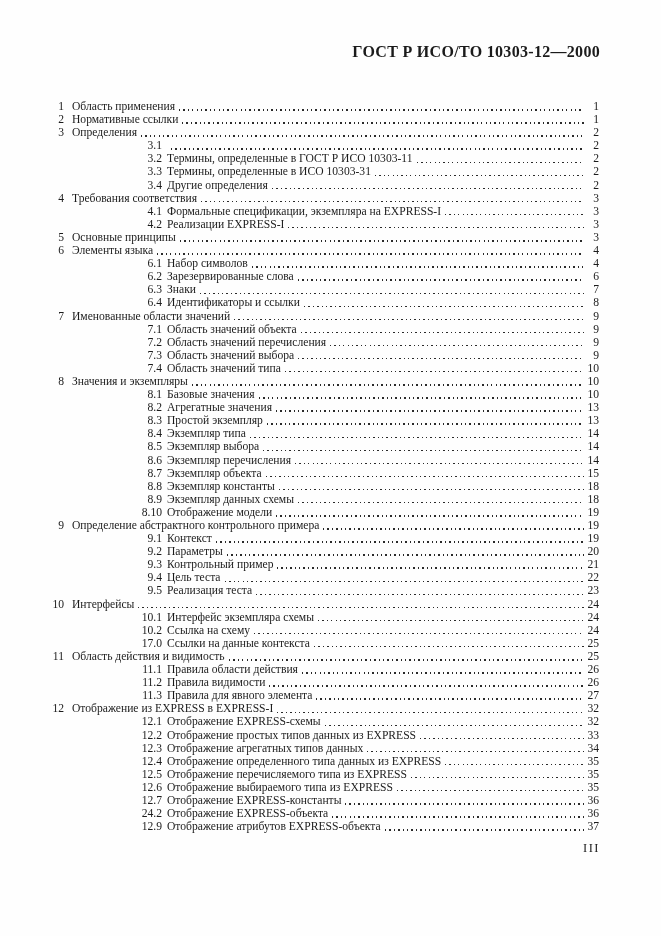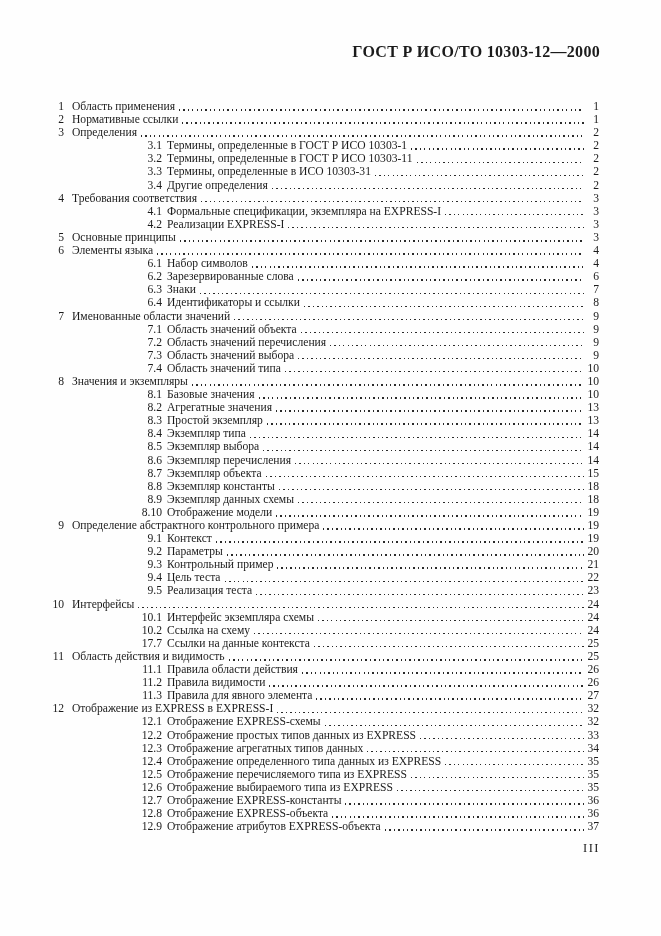--- a/index.html
+++ b/index.html
@@ -93,21 +93,20 @@
     <span class="pagenum">1</span>
   </div>
       <div class="toc-row level0">
     <span class="num">3</span>
     <span class="label">Определения</span>
     <span class="leader"></span>
     <span class="pagenum">2</span>
   </div>
       <div class="toc-row level1">
     <span class="num">3.1</span>
-    <span class="label">Термины, определенные в ГОСТ Р ИСО 10303-1</span>
     <span class="leader"></span>
     <span class="pagenum">2</span>
   </div>
       <div class="toc-row level1">
     <span class="num">3.2</span>
     <span class="label">Термины, определенные в ГОСТ Р ИСО 10303-11</span>
     <span class="leader"></span>
     <span class="pagenum">2</span>
   </div>
       <div class="toc-row level1">
@@ -320,21 +319,21 @@
     <span class="leader"></span>
     <span class="pagenum">24</span>
   </div>
       <div class="toc-row level1">
     <span class="num">10.2</span>
     <span class="label">Ссылка на схему</span>
     <span class="leader"></span>
     <span class="pagenum">24</span>
   </div>
       <div class="toc-row level1">
-    <span class="num">17.7</span>
+    <span class="num">17.0</span>
     <span class="label">Ссылки на данные контекста</span>
     <span class="leader"></span>
     <span class="pagenum">25</span>
   </div>
       <div class="toc-row level0">
     <span class="num">11</span>
     <span class="label">Область действия и видимость</span>
     <span class="leader"></span>
     <span class="pagenum">25</span>
   </div>
@@ -398,21 +397,21 @@
     <span class="leader"></span>
     <span class="pagenum">35</span>
   </div>
       <div class="toc-row level1">
     <span class="num">12.7</span>
     <span class="label">Отображение EXPRESS-константы</span>
     <span class="leader"></span>
     <span class="pagenum">36</span>
   </div>
       <div class="toc-row level1">
-    <span class="num">12.8</span>
+    <span class="num">24.2</span>
     <span class="label">Отображение EXPRESS-объекта</span>
     <span class="leader"></span>
     <span class="pagenum">36</span>
   </div>
       <div class="toc-row level1">
     <span class="num">12.9</span>
     <span class="label">Отображение атрибутов EXPRESS-объекта</span>
     <span class="leader"></span>
     <span class="pagenum">37</span>
   </div>

